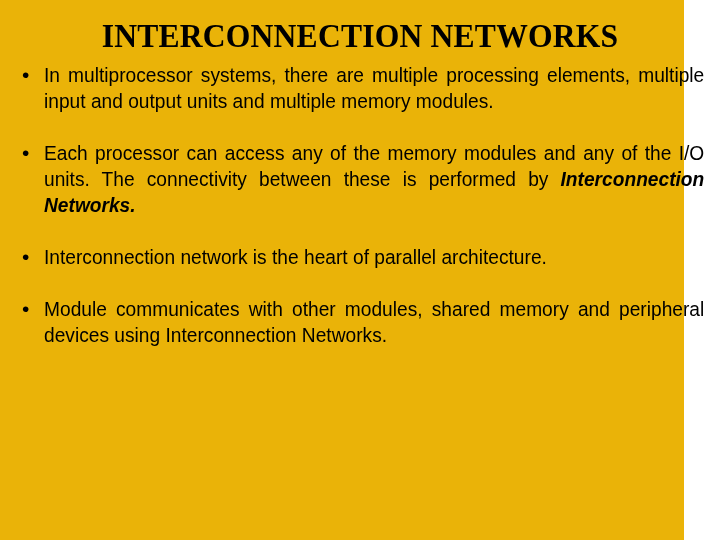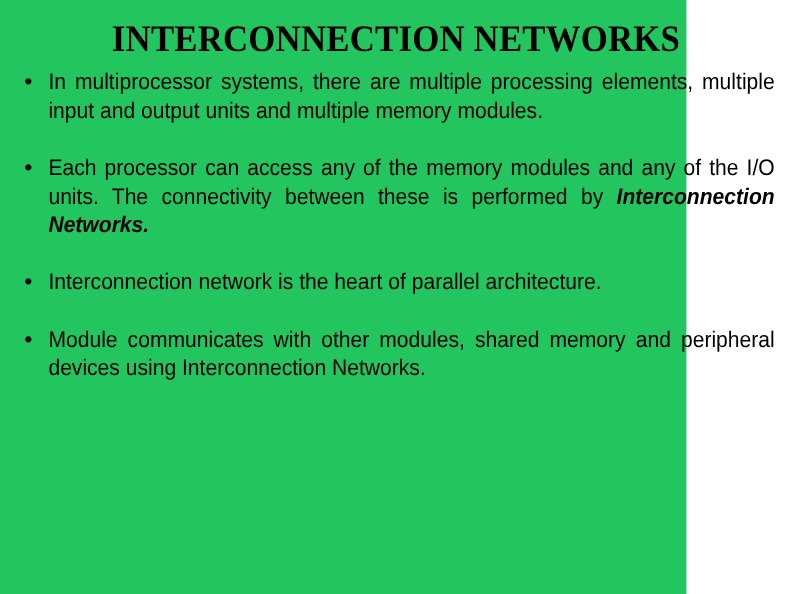--- a/index.html
+++ b/index.html
@@ -10,23 +10,23 @@
     width: 720px;
     height: 540px;
     background: #ffffff;
     font-family: "Liberation Sans", sans-serif;
     color: #000000;
     overflow: hidden;
   }
 
   .slide {
     position: relative;
-    width: 624px;
+    width: 684px;
     height: 540px;
-    background: #22c55e;
+    background: #eab308;
     box-sizing: border-box;
   }
 
   .slide-title {
     position: absolute;
     left: 0;
     top: 16px;
     width: 720px;
     text-align: center;
     font-family: "Liberation Serif", "DejaVu Serif", serif;

